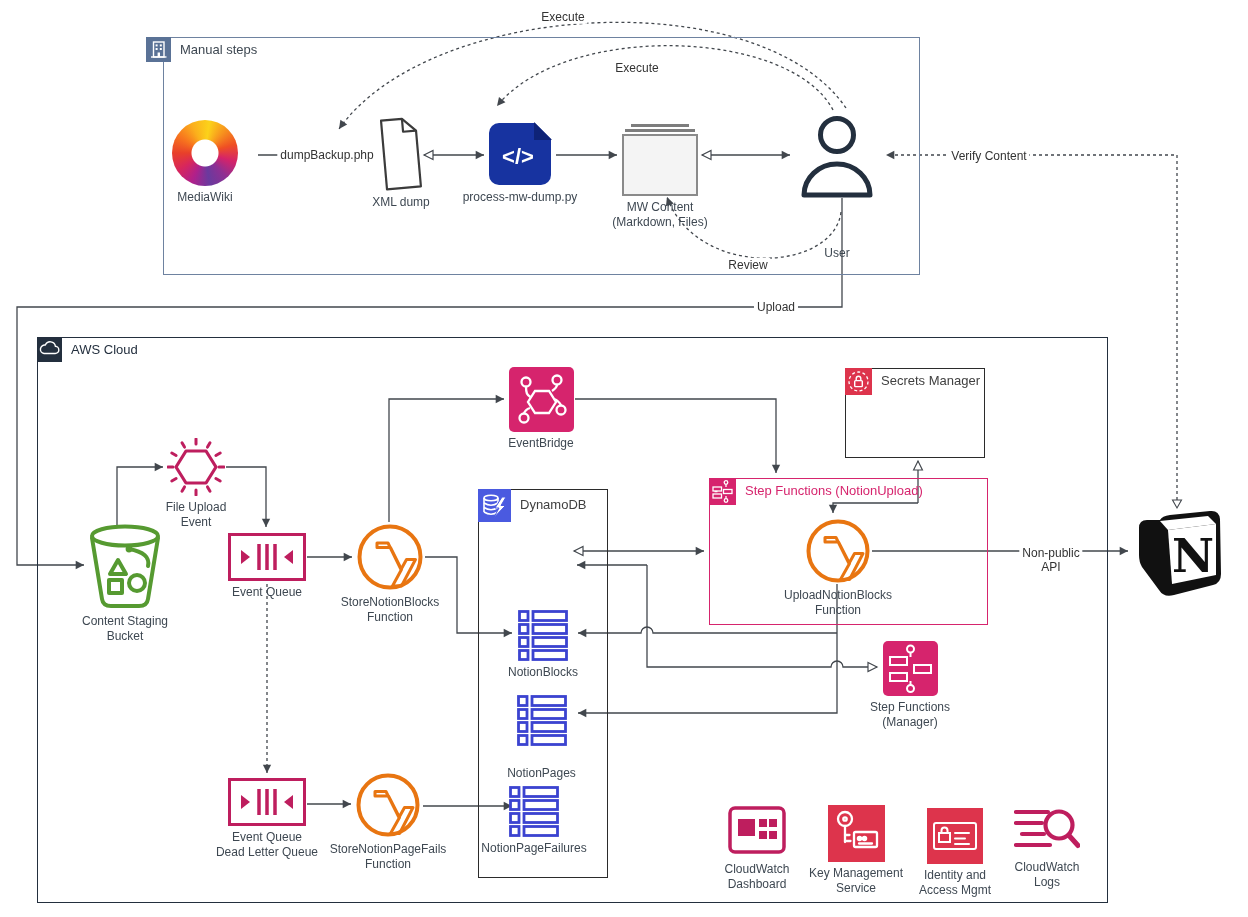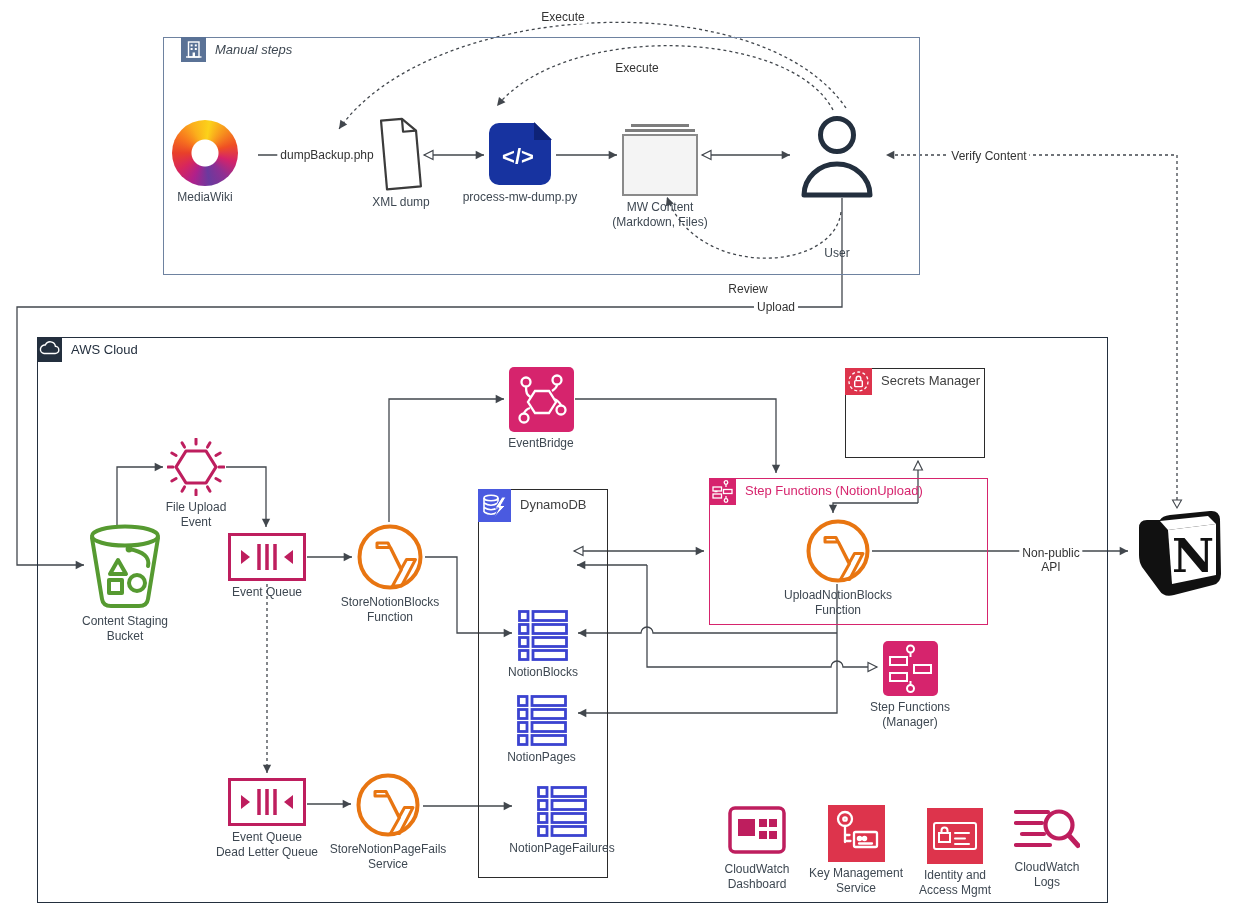--- a/index.html
+++ b/index.html
@@ -82,21 +82,21 @@
     <path class="e" d="M918,503 H833 V513" marker-end="url(#mA)"></path>
     <path class="e" d="M872,551 H1128" marker-end="url(#mA)"></path>
   </svg>
 
   <div class="gbox manual-box" style="left:163px;top:37px;width:757px;height:238px;"></div>
   <div class="gbox aws-box" style="left:37px;top:337px;width:1071px;height:566px;"></div>
   <div class="gbox plain-box" style="left:478px;top:489px;width:130px;height:389px;"></div>
   <div class="gbox sf-box" style="left:709px;top:478px;width:279px;height:147px;"></div>
   <div class="gbox plain-box" style="left:845px;top:368px;width:140px;height:90px;"></div>
 
-  <div class="ghdr" style="left:181px;top:37px;font-style:italic;">
+  <div class="ghdr" style="left:146px;top:37px;">
     <svg width="25" height="25">
       <rect width="25" height="25" style="fill:var(--slate,#5A7296)"></rect>
       <rect x="7.5" y="5" width="10.5" height="15" fill="none" stroke="#fff" stroke-width="1.4"></rect>
       <rect x="9.6" y="7.4" width="2" height="2" fill="#fff"></rect>
         <rect x="13.8" y="7.4" width="2" height="2" fill="#fff"></rect>
       <rect x="9.6" y="11" width="2" height="2" fill="#fff"></rect>
         <rect x="13.8" y="11" width="2" height="2" fill="#fff"></rect>
       <rect x="11.6" y="15.5" width="2.4" height="4.5" fill="#fff"></rect>
       <path d="M5,20 H20.5" stroke="#fff" stroke-width="1.4"></path>
     </svg>
@@ -291,37 +291,37 @@
           <rect x="15" y="14.5" width="33.5" height="9"></rect>
         <rect x="1.5" y="27.5" width="8.5" height="9"></rect>
           <rect x="15" y="27.5" width="33.5" height="9"></rect>
         <rect x="1.5" y="40.5" width="8.5" height="9"></rect>
           <rect x="15" y="40.5" width="33.5" height="9"></rect>
       </g>
     </svg>
     <div class="nlabel">NotionBlocks</div>
   </div>
 
-  <div class="node" style="left:478px;top:695px;width:127px;">
+  <div class="node" style="left:478px;top:695px;width:127px;gap:16px;">
     <svg width="50" height="51">
       <g fill="#fff" stroke="var(--indigo,#3B43D0)" stroke-width="2.8">
         <rect x="1.5" y="1.5" width="8.5" height="9"></rect>
           <rect x="15" y="1.5" width="33.5" height="9"></rect>
         <rect x="1.5" y="14.5" width="8.5" height="9"></rect>
           <rect x="15" y="14.5" width="33.5" height="9"></rect>
         <rect x="1.5" y="27.5" width="8.5" height="9"></rect>
           <rect x="15" y="27.5" width="33.5" height="9"></rect>
         <rect x="1.5" y="40.5" width="8.5" height="9"></rect>
           <rect x="15" y="40.5" width="33.5" height="9"></rect>
       </g>
     </svg>
     <div class="nlabel">NotionPages</div>
   </div>
 
-  <div class="node" style="left:478px;top:786px;width:112px;padding-left:28px;">
+  <div class="node" style="left:478px;top:786px;width:112px;">
     <svg width="50" height="51">
       <g fill="#fff" stroke="var(--indigo,#3B43D0)" stroke-width="2.8">
         <rect x="1.5" y="1.5" width="8.5" height="9"></rect>
           <rect x="15" y="1.5" width="33.5" height="9"></rect>
         <rect x="1.5" y="14.5" width="8.5" height="9"></rect>
           <rect x="15" y="14.5" width="33.5" height="9"></rect>
         <rect x="1.5" y="27.5" width="8.5" height="9"></rect>
           <rect x="15" y="27.5" width="33.5" height="9"></rect>
         <rect x="1.5" y="40.5" width="8.5" height="9"></rect>
           <rect x="15" y="40.5" width="33.5" height="9"></rect>
@@ -361,21 +361,21 @@
     <div class="nlabel">Event Queue
 Dead Letter Queue</div>
   </div>
 
   <div class="node" style="left:308px;top:772px;width:160px;">
     <svg width="66" height="66">
       <circle cx="33" cy="33" r="29.5" fill="#fff" stroke="var(--orange,#E87511)" stroke-width="4"></circle>
       <path d="M20,19.5 h11 l13,26 5.5,-10 h8.5 l-13.5,26 h-9 l9,-16 -11,-21.5 h-13.5 z" fill="none" stroke="var(--orange,#E87511)" stroke-width="3" stroke-linejoin="round"></path>
     </svg>
     <div class="nlabel">StoreNotionPageFails
-Service</div>
+Function</div>
   </div>
 
   <div class="node" style="left:702px;top:806px;width:110px;">
     <svg width="58" height="52">
       <rect x="2" y="2" width="54" height="44" rx="5" fill="#fff" stroke="var(--pinkline,#BE1E5E)" stroke-width="3.5"></rect>
       <g style="fill:var(--pinkline,#BE1E5E)">
         <rect x="10" y="13" width="17" height="17"></rect>
         <rect x="31" y="13" width="8" height="8"></rect>
           <rect x="41" y="13" width="8" height="8"></rect>
         <rect x="31" y="25" width="8" height="8"></rect>
@@ -435,19 +435,19 @@
       <path d="M24,12 Q26,8 34,7 L74,3 Q83,2 84,11 L85,66 Q85,75 77,77 L38,87 Q28,90 23,82 L6,59 Q3,54 3,47 L3,20 Q3,12 11,12 Z" fill="#111"></path>
       <polygon points="24,13 72,8 80,16 32,22" fill="#fff"></polygon>
       <polygon points="32,22 80,16 80,67 36,76" fill="#fff"></polygon>
       <text x="57" y="64" text-anchor="middle" font-family="DejaVu Serif, serif" font-size="46" font-weight="bold" fill="#111">N</text>
     </svg>
   </div>
 
   <span class="elabel" style="left:327px;top:155px;">dumpBackup.php</span>
   <span class="elabel" style="left:563px;top:17px;">Execute</span>
   <span class="elabel" style="left:637px;top:68px;">Execute</span>
-  <span class="elabel" style="left:748px;top:265px;margin-top:24px;">Review</span>
+  <span class="elabel" style="left:748px;top:265px;">Review</span>
   <span class="elabel" style="left:776px;top:307px;">Upload</span>
   <span class="elabel" style="left:989px;top:156px;">Verify Content</span>
   <span class="elabel" style="left:1051px;top:560px;">Non-public
 API</span>
 
 </div>
 
 </body></html>

